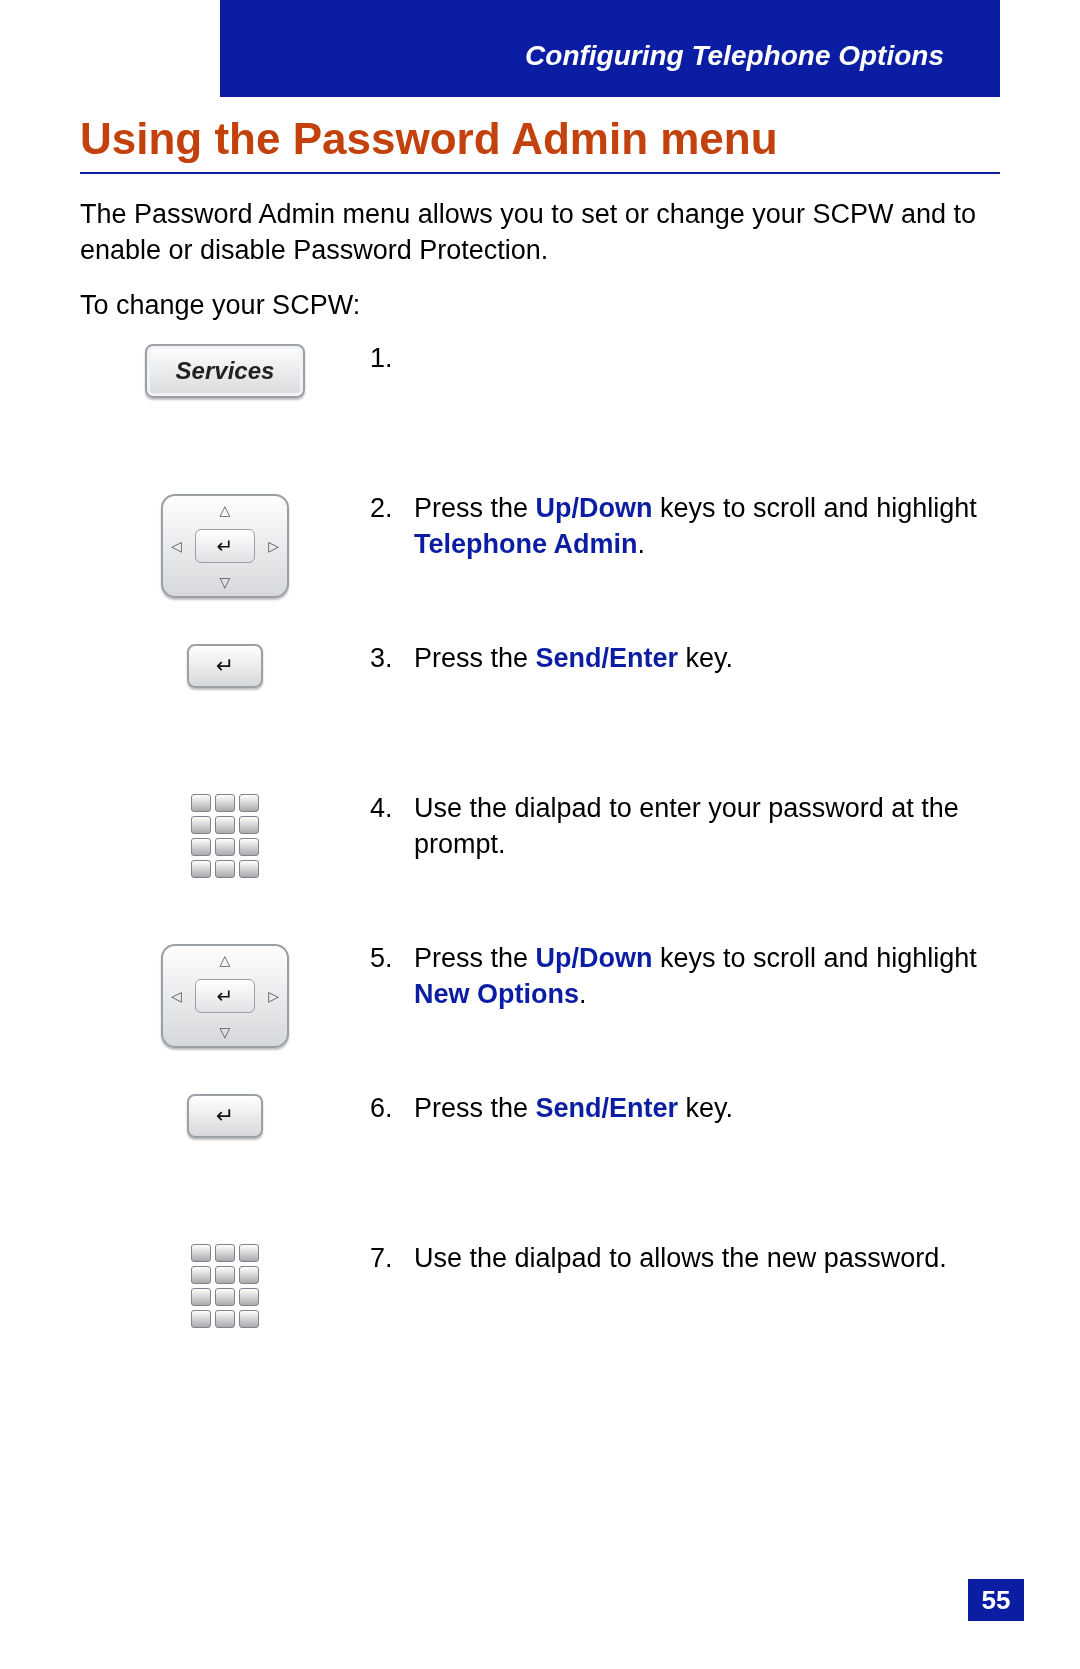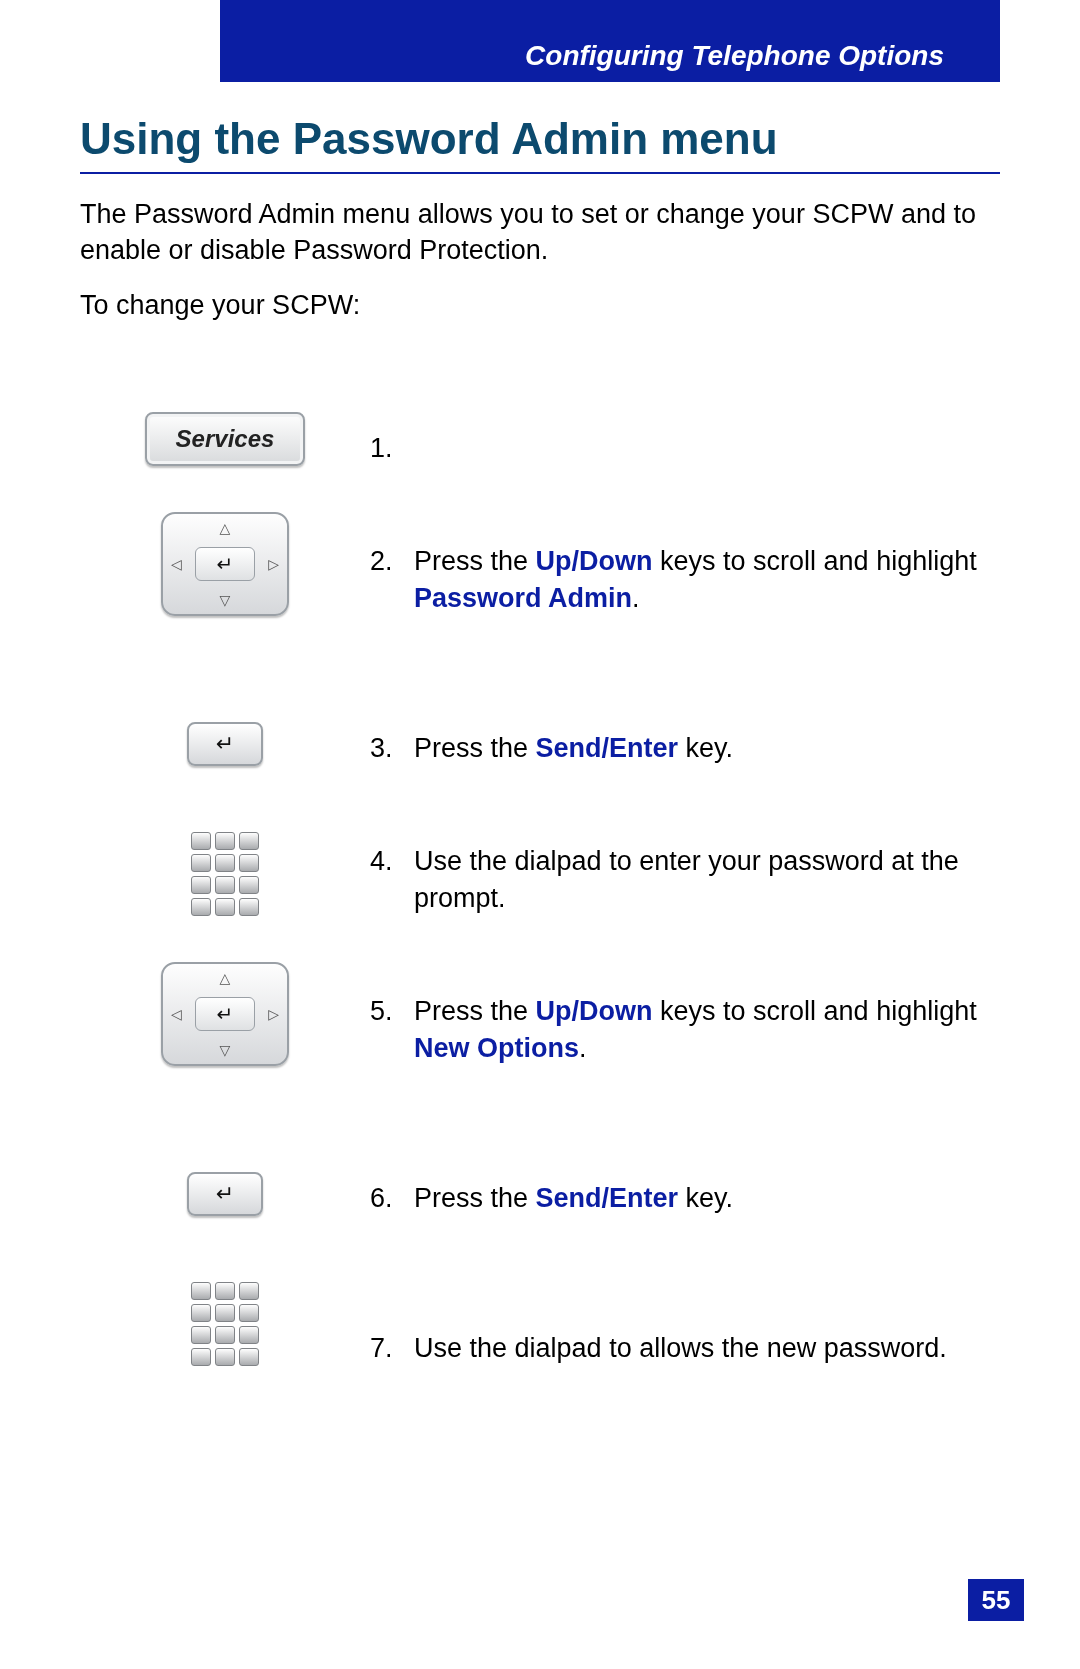--- a/index.html
+++ b/index.html
@@ -1,24 +1,24 @@
 <!DOCTYPE html>
 <html><head>
 <meta charset="utf-8">
 <style>
   html,body{margin:0;padding:0;background:#fff;font-family:Arial,Helvetica,sans-serif;color:#000}
   .page{width:1080px;height:1669px;position:relative;margin:0 auto;background:#fff}
-  .header-band{position:absolute;left:220px;top:0;width:780px;height:82px;background:#0b1ea3}
+  .header-band{position:absolute;left:220px;top:0;width:780px;height:97px;background:#0b1ea3}
   .header-text{position:absolute;right:56px;top:40px;color:#fff;font-weight:bold;font-style:italic;font-size:28px;text-align:right}
-  .title{position:absolute;left:80px;top:114px;font-size:44px;font-weight:bold;color:#0c4a6e}
+  .title{position:absolute;left:80px;top:114px;font-size:44px;font-weight:bold;color:#c2410c}
   .title-rule{position:absolute;left:80px;top:172px;width:920px;height:2px;background:#0b1ea3}
   .intro{position:absolute;left:80px;top:196px;width:920px;font-size:27px;line-height:1.35}
   .sub{position:absolute;left:80px;top:290px;font-size:27px;font-weight:normal}
   .steps{position:absolute;left:80px;top:340px;width:920px}
-  .step{display:flex;align-items:flex-end;min-height:126px;margin-bottom:24px}
+  .step{display:flex;align-items:flex-start;min-height:126px;margin-bottom:24px}
   .ic{width:290px;display:flex;justify-content:center;align-items:flex-start;padding-top:4px}
   .txt{flex:1;font-size:27px;line-height:1.35;display:flex}
   .num{width:44px;flex:none}
   .bold-link{color:#0b1ea3;font-weight:bold}
   .page-num-box{position:absolute;right:56px;bottom:48px;width:56px;height:42px;background:#0b1ea3;color:#ffffff;font-weight:bold;font-size:26px;display:flex;align-items:center;justify-content:center}
   
   .services-key{width:156px;height:50px;border:2px solid #9aa0a6;border-radius:8px;background:linear-gradient(#fefefe,#d8dadc);display:flex;align-items:center;justify-content:center;font-style:italic;font-weight:bold;font-size:24px;color:#222;box-shadow:inset 0 0 0 3px #f2f3f4,0 2px 2px rgba(0,0,0,.25)}
   
   .navpad{width:124px;height:100px;border:2px solid #9aa0a6;border-radius:14px;background:linear-gradient(#fefefe,#d6d8db);position:relative;box-shadow:0 2px 2px rgba(0,0,0,.25)}
   .navpad .arrow{position:absolute;font-size:14px;color:#555}
@@ -61,21 +61,21 @@
           <div class="navpad">
             <span class="arrow up">△</span>
             <span class="arrow down">▽</span>
             <span class="arrow left">◁</span>
             <span class="arrow right">▷</span>
             <span class="enter">↵</span>
           </div>
         </div>
         <div class="txt">
           <div class="num">2.</div>
-          <div><span>Press the </span><span class="bold-link">Up/Down</span><span> keys to scroll and highlight </span><span class="bold-link">Password Admin</span><span>.</span></div>
+          <div><span>Press the </span><span class="bold-link">Up/Down</span><span> keys to scroll and highlight </span><span class="bold-link">Telephone Admin</span><span>.</span></div>
         </div>
       </div>
       <div class="step">
         <div class="ic">
           <div class="enter-key">↵</div>
         </div>
         <div class="txt">
           <div class="num">3.</div>
           <div><span>Press the </span><span class="bold-link">Send/Enter</span><span> key.</span></div>
         </div>

